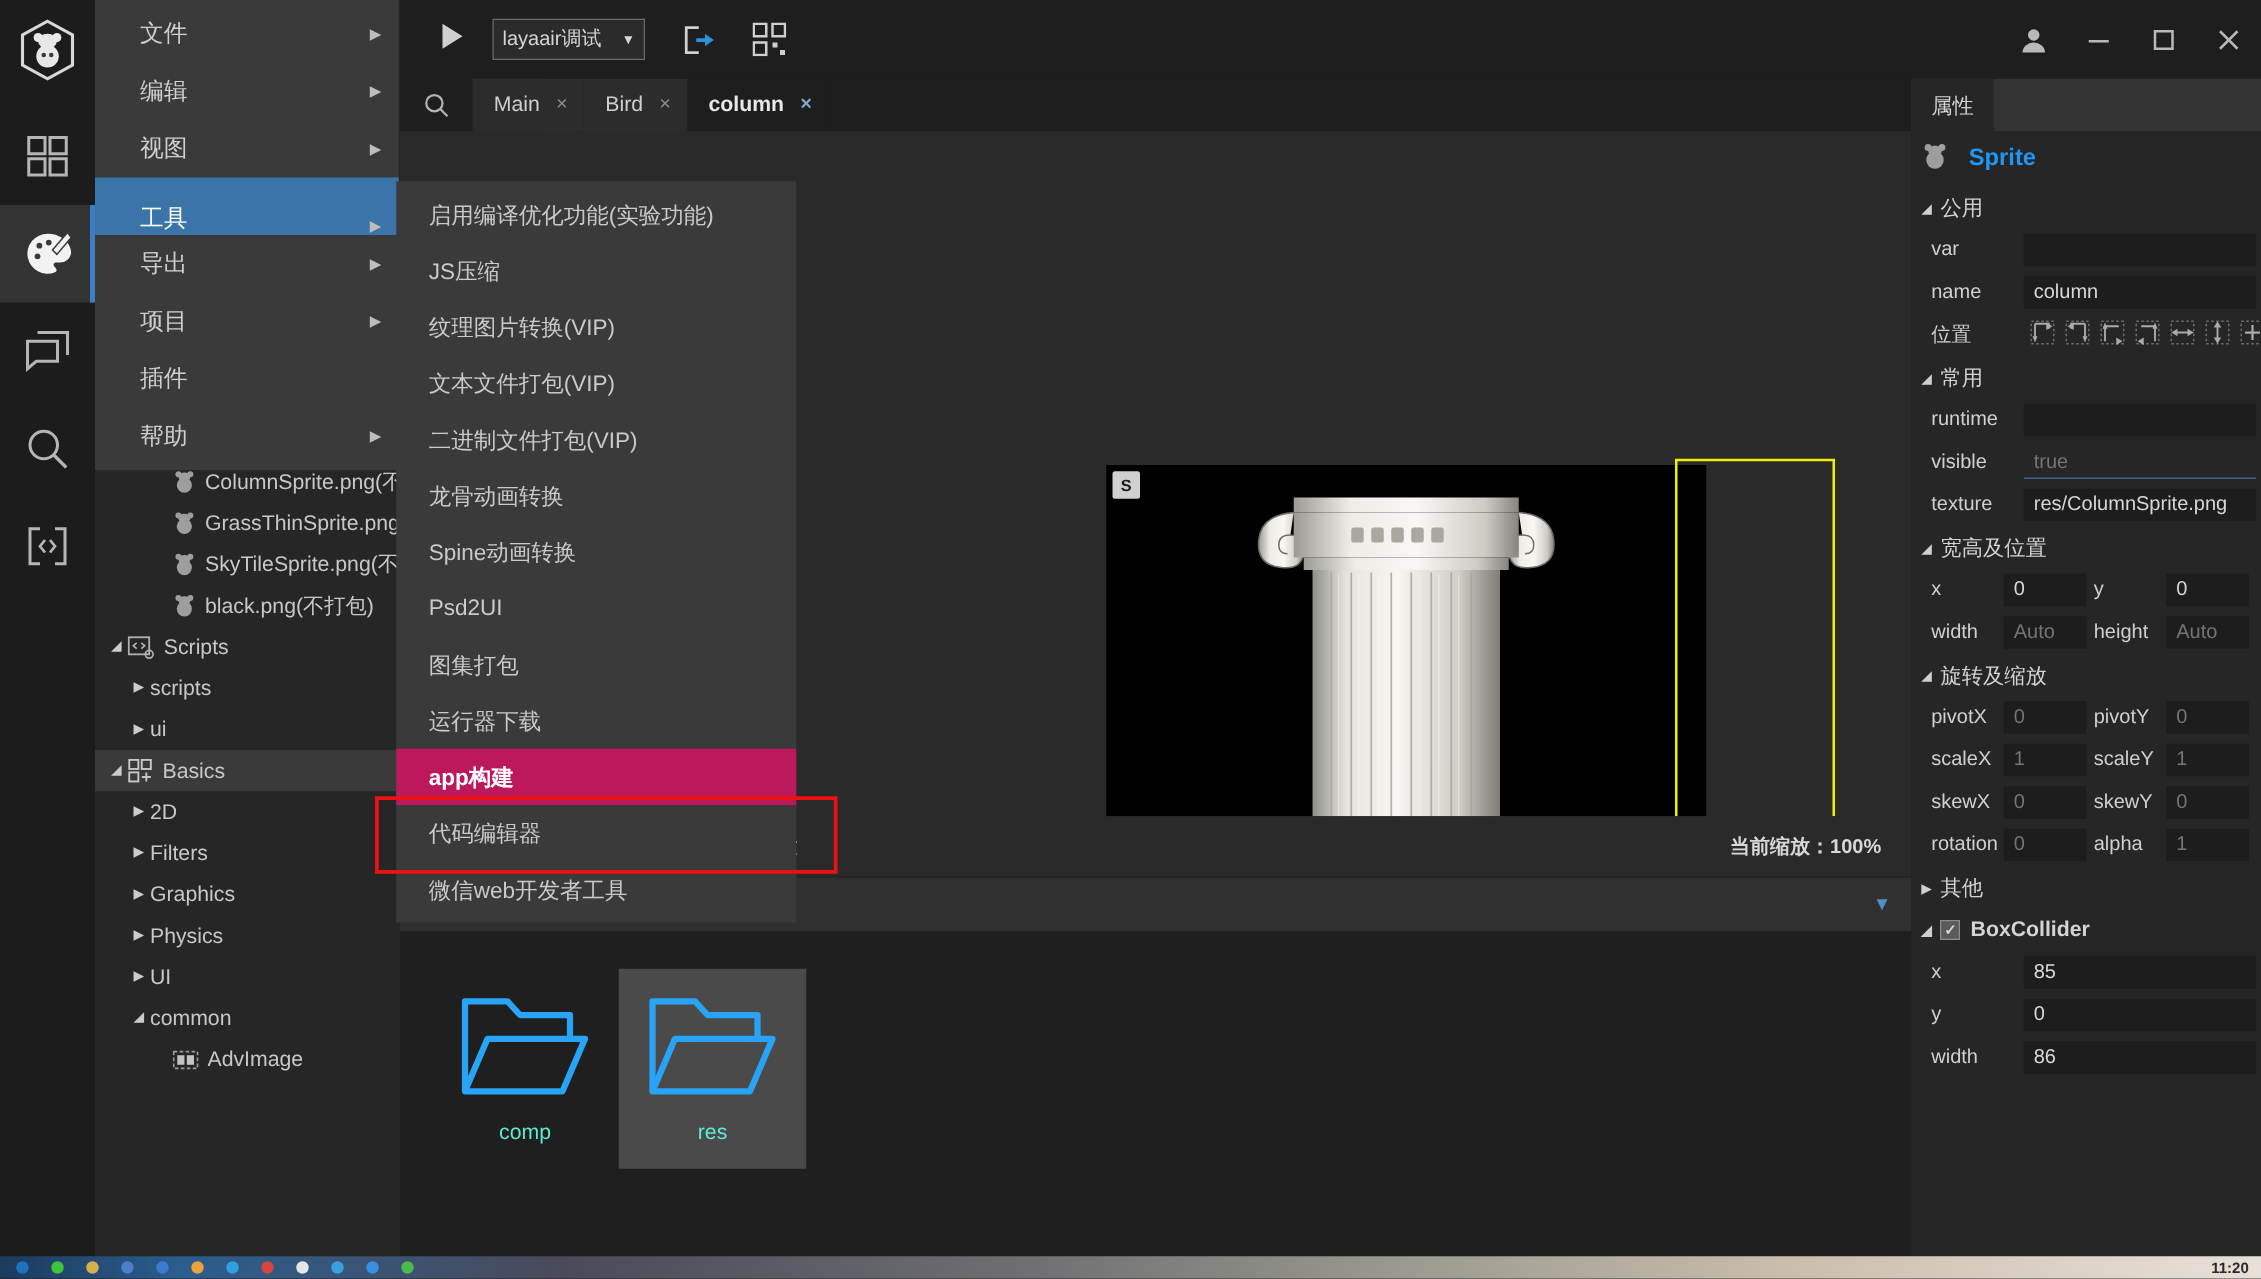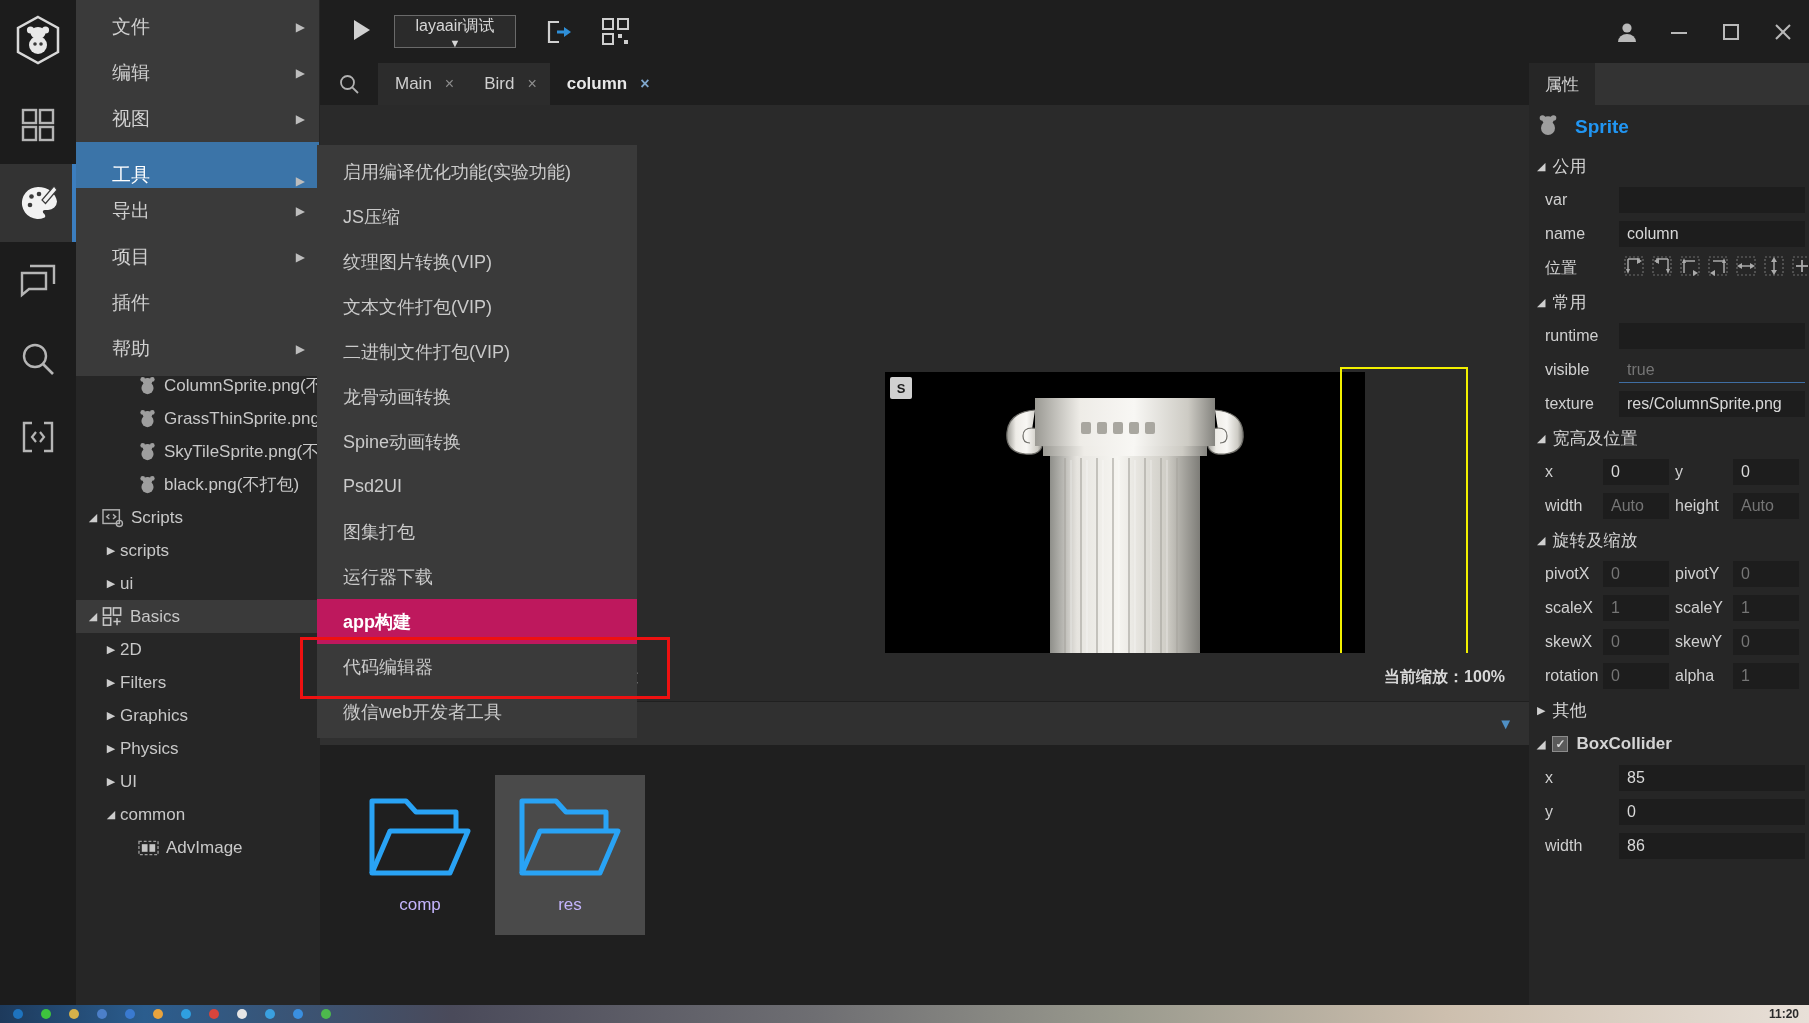--- a/index.html
+++ b/index.html
@@ -48,21 +48,21 @@
 
   
   .toolbar {
     position: absolute; left: 320px; top: 0; right: 0; height: 63px;
     background: #1e1e1e; display: flex; align-items: center;
   }
   .tb-play { margin-left: 32px; color: #d0d0d0; cursor: pointer; }
   .tb-select {
     margin-left: 22px; width: 122px; height: 33px; border: 1px solid #6a6a6a;
     background: #2b2b2b; color: #d6d6d6; font-size: 16px;
-    display: flex; align-items: center; padding: 0 7px; cursor: pointer; flex-direction: column;
+    display: flex; align-items: center; padding: 0 7px; cursor: pointer;
   }
   .tb-select .lbl { flex: 1; }
   .tb-select .caret { font-size: 11px; }
   .tb-icon { margin-left: 30px; cursor: pointer; display: flex; align-items: center; }
 
   .win-ctrl {
     position: absolute; right: 0; top: 0; height: 63px; display: flex; align-items: center;
   }
   .win-btn {
     width: 52px; height: 63px; display: flex; align-items: center; justify-content: center;
@@ -119,21 +119,21 @@
   
   .assets {
     position: absolute; left: 0; right: 0; top: 640px; bottom: 0; background: #1f1f1f;
     padding: 30px 0 0 25px; display: flex; flex-wrap: wrap; align-content: flex-start;
   }
   .asset {
     width: 150px; height: 160px; display: flex; flex-direction: column;
     align-items: center; justify-content: center; cursor: pointer;
   }
   .asset.sel { background: #4a4a4a; }
-  .asset .nm { margin-top: 14px; color: #c4b5fd; font-size: 17px; }
+  .asset .nm { margin-top: 14px; color: #5eead4; font-size: 17px; }
 
   
   .props {
     position: absolute; right: 0; top: 63px; width: 280px; bottom: 0; background: #262626;
   }
   .props-tabbar { height: 42px; background: #333333; display: flex; align-items: stretch; }
   .props-tab {
     padding: 0 16px; display: flex; align-items: center;
     font-size: 17px; color: #d2d2d2; background: #262626; cursor: pointer;
   }

